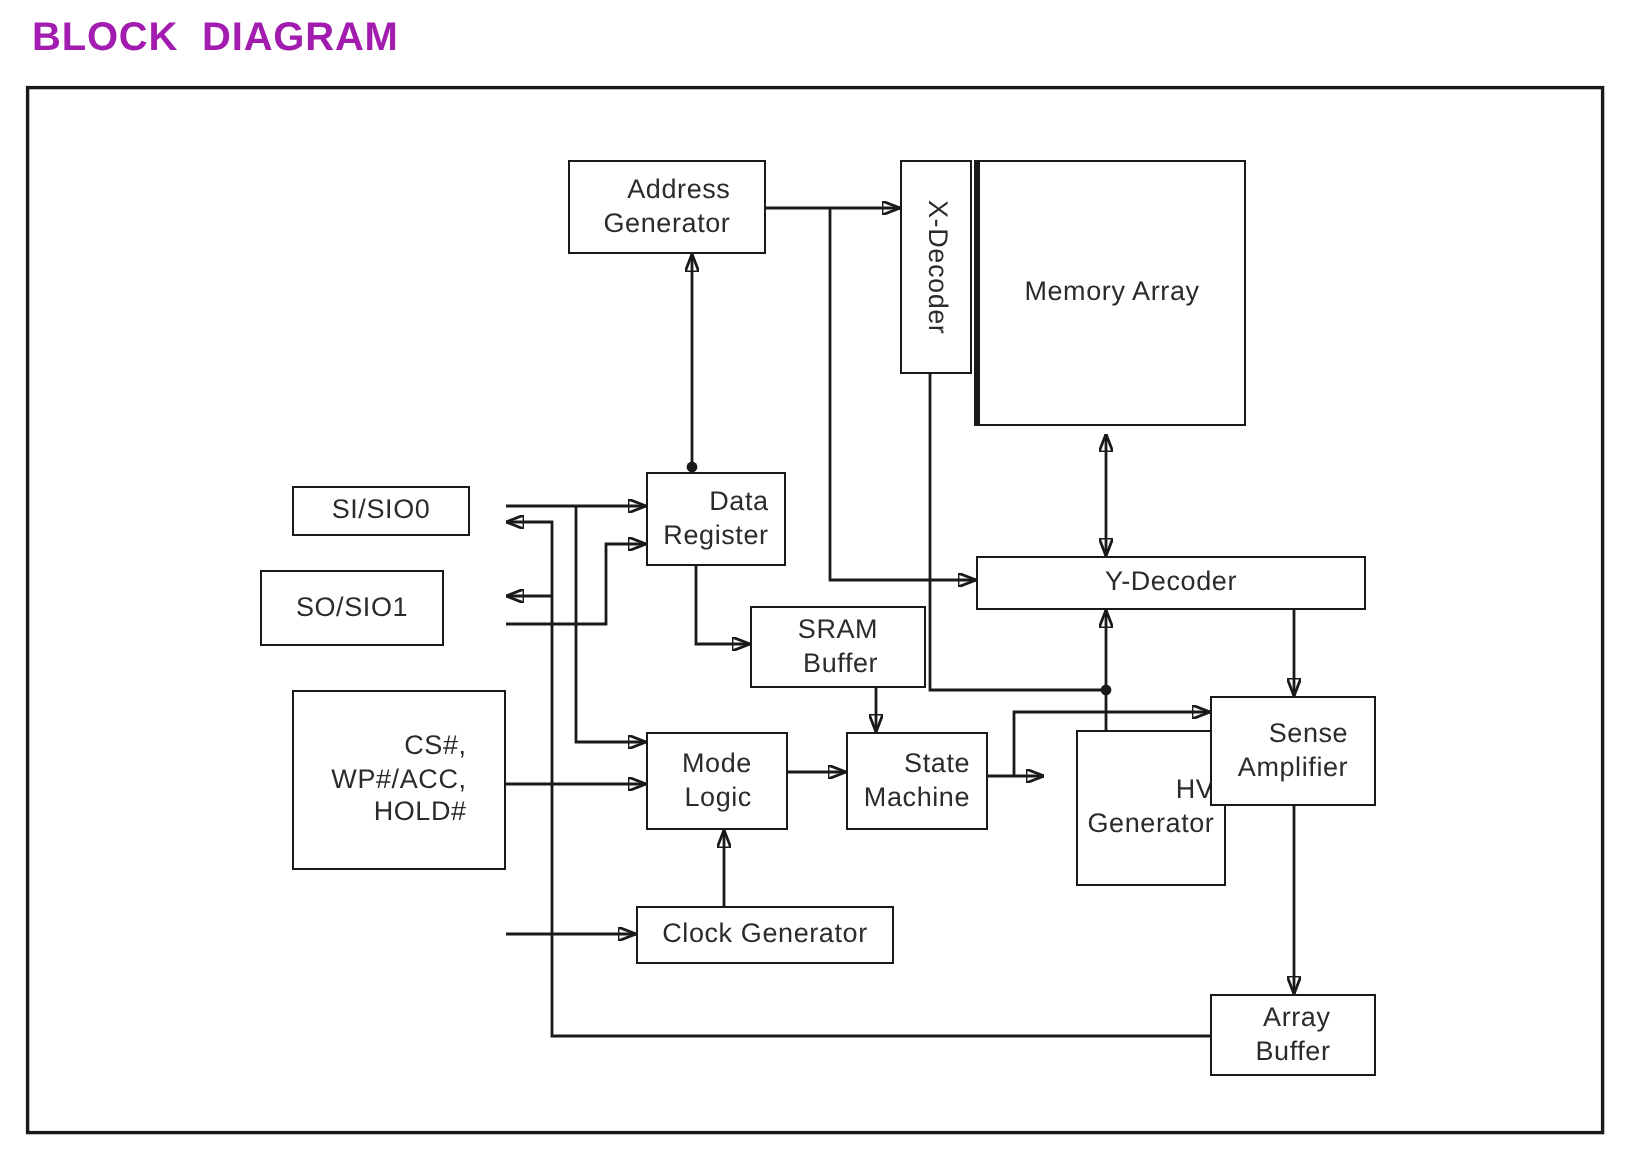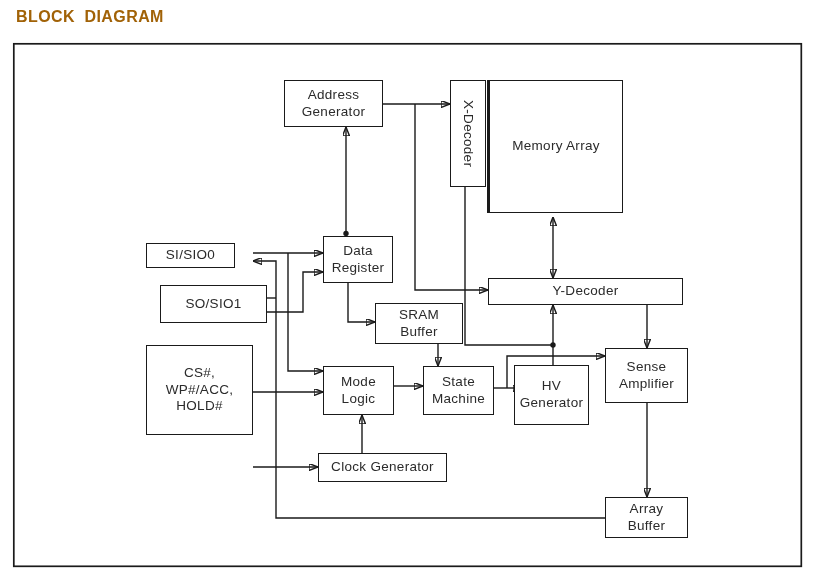--- a/index.html
+++ b/index.html
@@ -8,44 +8,44 @@
     width: 816px;
     height: 582px;
     background: #ffffff;
     font-family: "Liberation Sans", "DejaVu Sans", sans-serif;
     overflow: hidden;
   }
   #page-title {
     position: absolute;
     left: 16px;
     top: 8px;
-    font-size: 16px;
+    font-size: 20px;
     font-weight: bold;
-    color: #a16207;
+    color: #a21caf;
     letter-spacing: 0.4px;
     white-space: pre;
   }
   #wires {
     position: absolute;
     left: 0; top: 0;
     width: 816px;
     height: 582px;
   }
   #wires path { fill: none; stroke: #1a1a1a; stroke-width: 1.4; }
   #wires .outer { stroke-width: 1.7; fill: none; stroke: #1a1a1a; }
   #wires circle { fill: #1a1a1a; stroke: none; }
   .block {
     position: absolute;
     box-sizing: border-box;
     border: 1.5px solid #1a1a1a;
     background: #ffffff;
     display: flex;
     align-items: center;
     justify-content: center;
-    text-align: center;
+    text-align: right;
     font-size: 13.5px;
     line-height: 1.25;
     letter-spacing: 0.3px;
     color: #2b2b2b;
   }
   .block span { white-space: pre-line; }
   .block.thick-left { border-left-width: 3.5px; }
   .block.vertical span {
     writing-mode: vertical-rl;
     white-space: nowrap;
@@ -110,21 +110,21 @@
 
   <div class="block" style="left:323px;top:236px;width:70px;height:47px">
     <span>Data
 Register</span>
   </div>
 
   <div class="block" style="left:146px;top:243px;width:89px;height:25px">
     <span>SI/SIO0</span>
   </div>
 
-  <div class="block" style="left:160px;top:285px;width:107px;height:38px">
+  <div class="block" style="left:130px;top:285px;width:92px;height:38px">
     <span>SO/SIO1</span>
   </div>
 
   <div class="block" style="left:375px;top:303px;width:88px;height:41px">
     <span>SRAM
 Buffer</span>
   </div>
 
   <div class="block" style="left:488px;top:278px;width:195px;height:27px">
     <span>Y-Decoder</span>
@@ -139,21 +139,21 @@
   <div class="block" style="left:323px;top:366px;width:71px;height:49px">
     <span>Mode
 Logic</span>
   </div>
 
   <div class="block" style="left:423px;top:366px;width:71px;height:49px">
     <span>State
 Machine</span>
   </div>
 
-  <div class="block" style="left:514px;top:365px;width:75px;height:60px">
+  <div class="block" style="left:538px;top:365px;width:75px;height:78px">
     <span>HV
 Generator</span>
   </div>
 
   <div class="block" style="left:605px;top:348px;width:83px;height:55px">
     <span>Sense
 Amplifier</span>
   </div>
 
 

